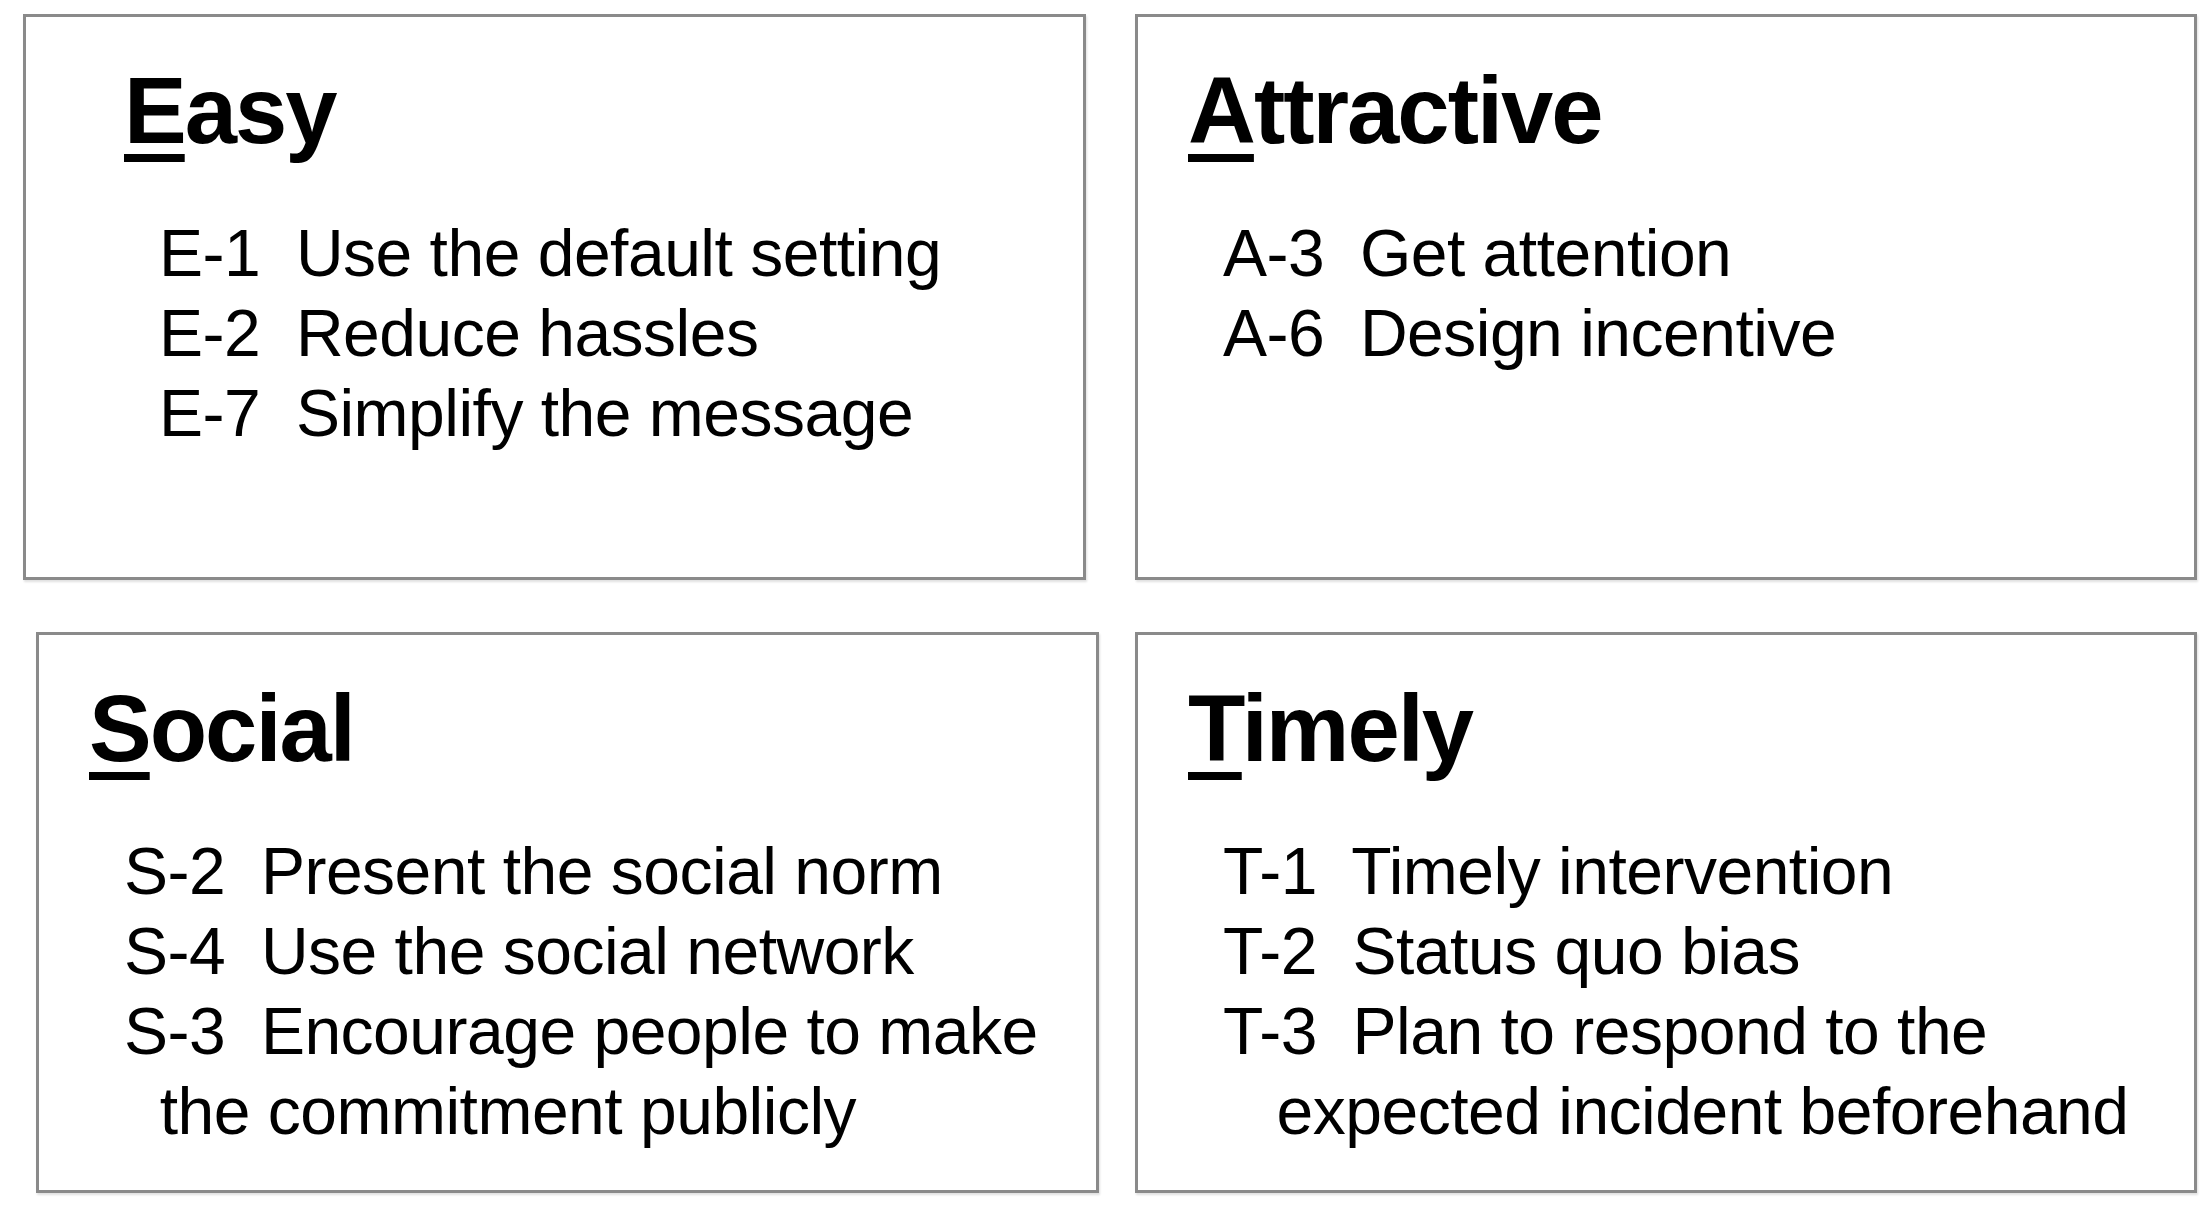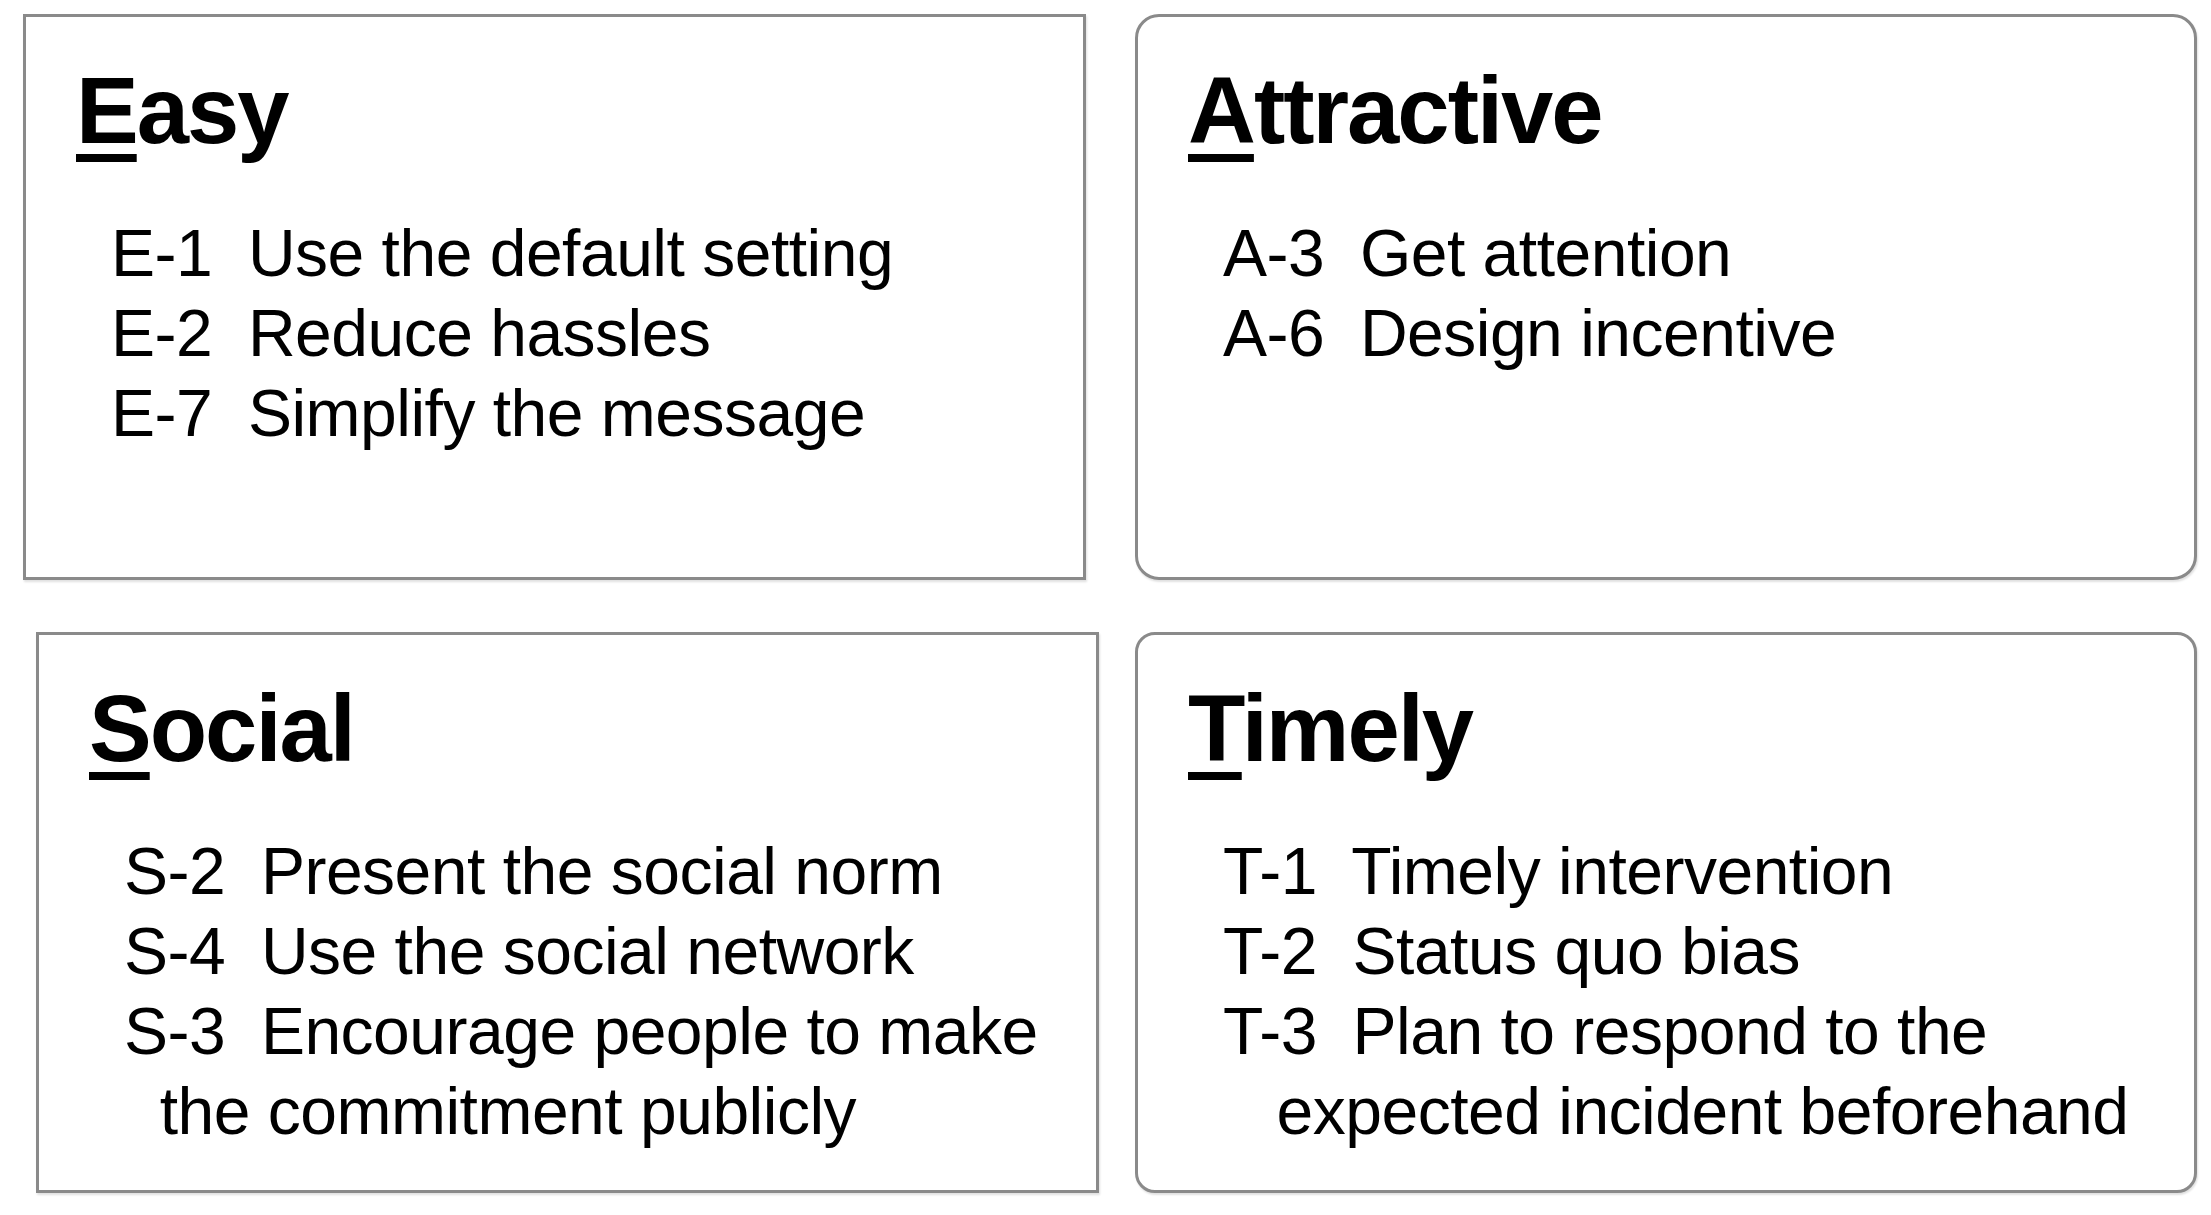--- a/index.html
+++ b/index.html
@@ -12,24 +12,24 @@
     font-family: "Liberation Sans", sans-serif;
     overflow: hidden;
   }
   .card {
     position: absolute;
     box-sizing: border-box;
     background: #ffffff;
     border: 3px solid #8a8a8a;
     box-shadow: 1px 2px 2px rgba(0,0,0,0.12);
   }
-  #card-easy       { left: 23px;   top: 14px;  width: 1063px; height: 566px; }
-  #card-attractive { left: 1135px; top: 14px;  width: 1062px; height: 566px; border-radius: 24px; }
+  #card-easy       { left: 23px;   top: 14px;  width: 1063px; height: 566px; padding-left: 48px; }
+  #card-attractive { left: 1135px; top: 14px;  width: 1062px; height: 566px; }
   #card-social     { left: 36px;   top: 632px; width: 1063px; height: 561px; }
-  #card-timely     { left: 1135px; top: 632px; width: 1062px; height: 561px; border-radius: 20px; }
+  #card-timely     { left: 1135px; top: 632px; width: 1062px; height: 561px; }
 
   .card-title {
     margin: 41px 0 0 50px;
     font-size: 94px;
     font-weight: 700;
     line-height: 1.12;
     letter-spacing: -2px;
   }
   .card-title .initial {
     text-decoration-line: underline;

